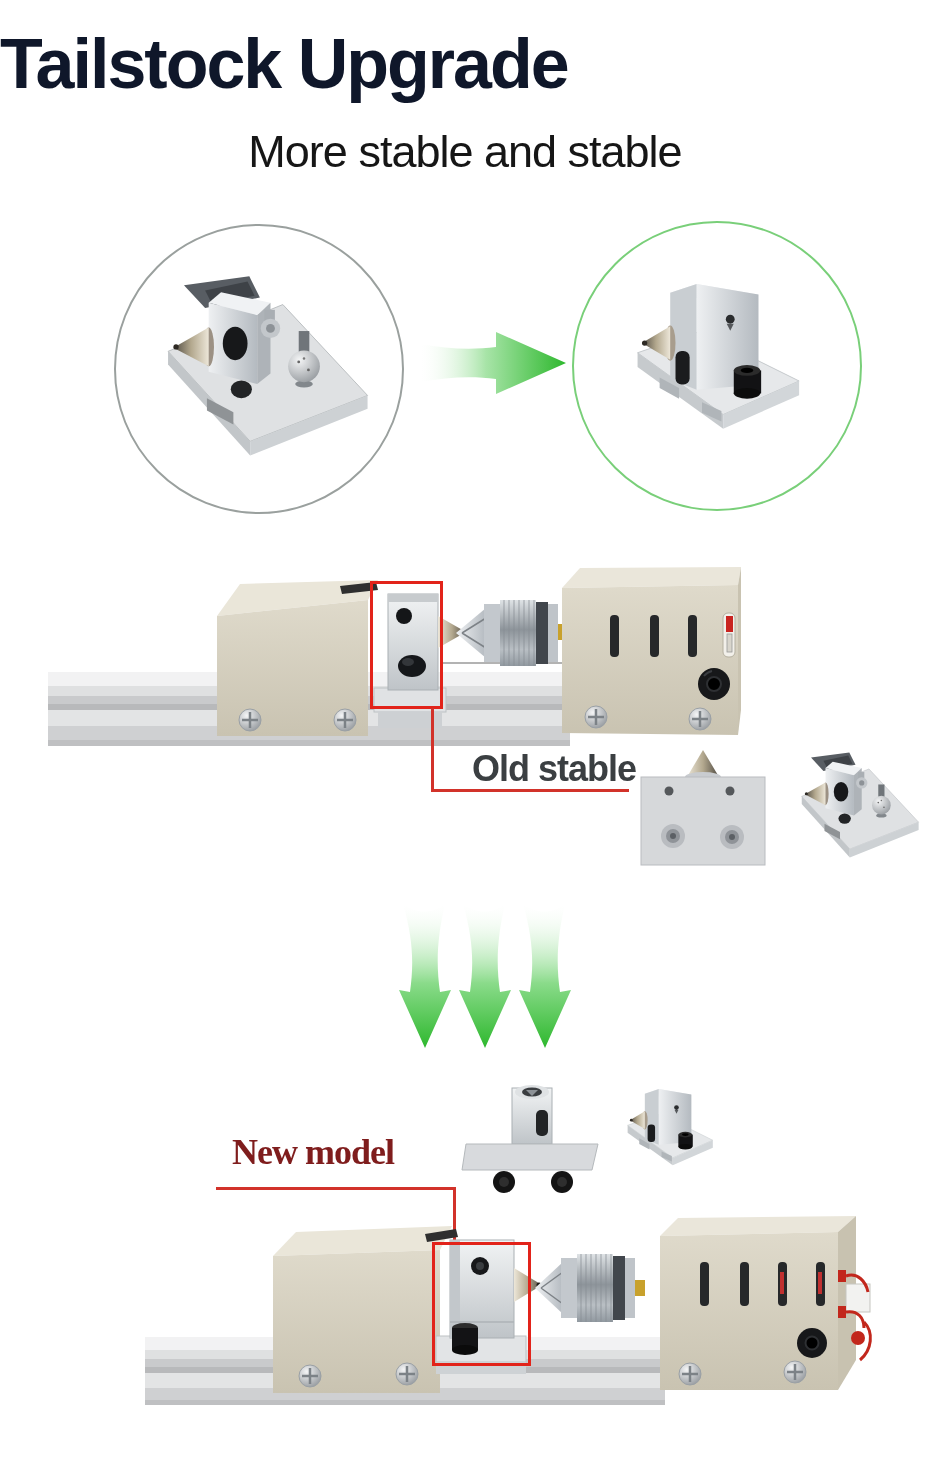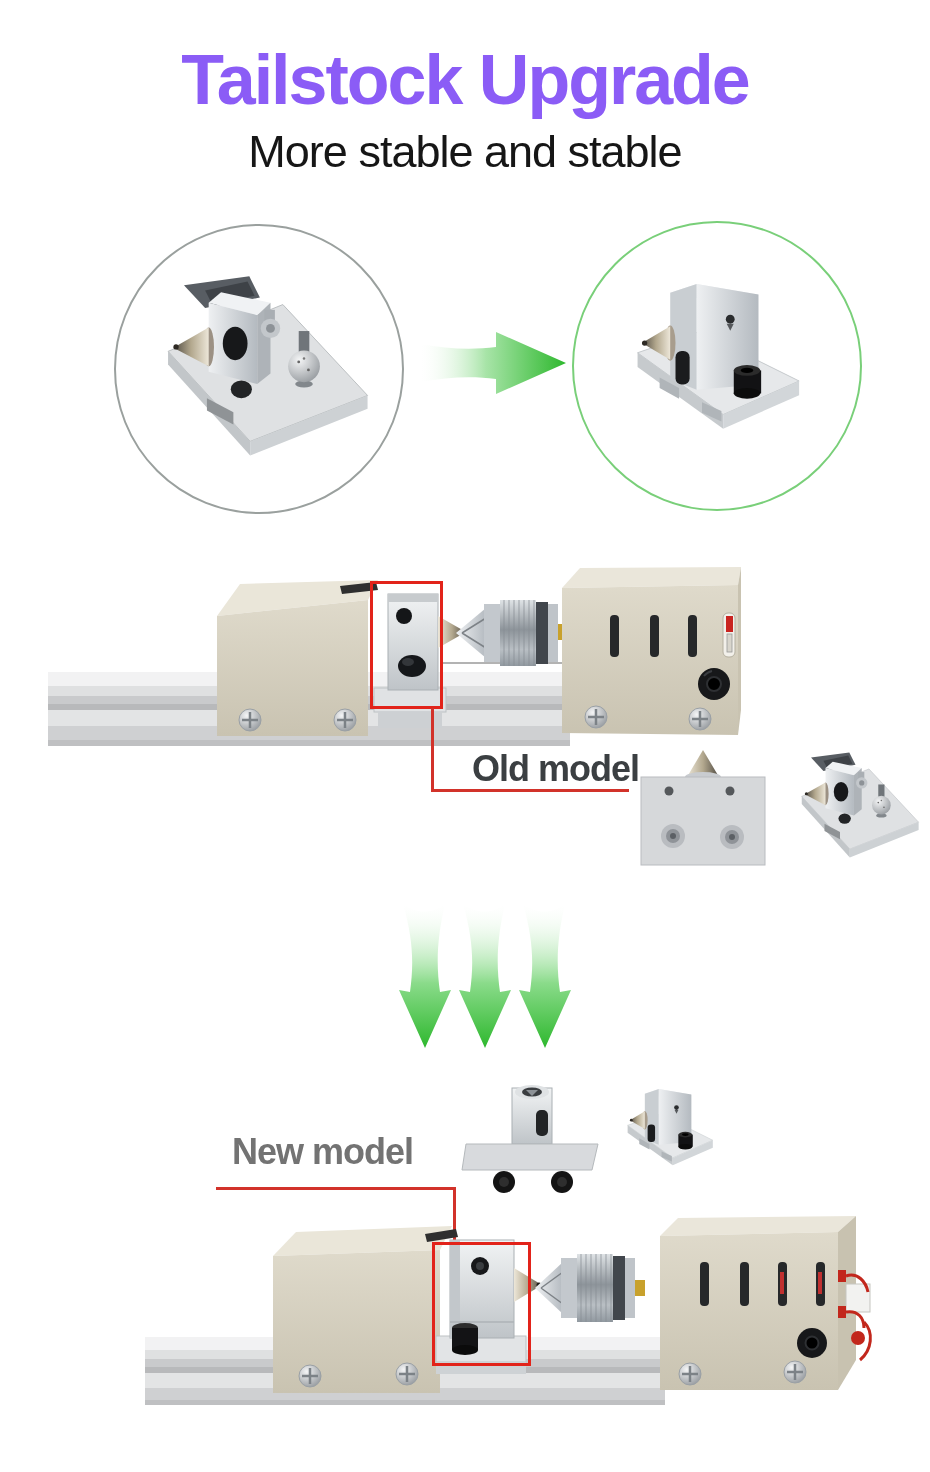--- a/index.html
+++ b/index.html
@@ -1,30 +1,30 @@
 <!DOCTYPE html>
 <html><head>
 <meta charset="utf-8">
 <style>
   html,body{margin:0;padding:0;background:#ffffff;}
   .page{position:relative;width:930px;height:1472px;background:#fff;overflow:hidden;
         font-family:"Liberation Sans", sans-serif;}
   .abs{position:absolute;}
-  .title{top:40px;left:0;width:100%;text-align:center;font-size:70px;font-weight:700;
-         color:#8b5cf6;letter-spacing:-2px;}
+  .title{top:24px;left:0;width:100%;text-align:left;font-size:70px;font-weight:700;
+         color:#0f172a;letter-spacing:-2px;}
   .subtitle{top:126px;left:0;width:100%;text-align:center;font-size:45px;font-weight:400;
          color:#161616;letter-spacing:-1px;}
   .circle{border-radius:50%;box-sizing:border-box;display:flex;align-items:center;justify-content:center;}
   .circle-old{left:114px;top:224px;width:290px;height:290px;border:2px solid #9aa09e;}
   .circle-new{left:572px;top:221px;width:290px;height:290px;border:2.5px solid #79cf79;}
   .redbox{box-sizing:border-box;border:3px solid #e2231a;background:transparent;}
   .redline{background:#d2322a;}
   .lbl{font-weight:700;font-size:36px;letter-spacing:-1px;line-height:1;white-space:nowrap;}
   .lbl-old{color:#3b3f42;}
-  .lbl-new{color:#737373;}
+  .lbl-new{color:#7f1d1d;font-family:Liberation Serif, serif;}
 </style>
 </head>
 <body>
 
 <div class="page">
 
   <svg width="0" height="0" style="position:absolute" aria-hidden="true">
     <defs>
       <linearGradient id="gMetalV" x1="0" y1="0" x2="0" y2="1">
         <stop offset="0" stop-color="#f1f3f4"></stop>
@@ -203,21 +203,21 @@
         <path d="M704,116 a14,14 0 0 1 8,-5" stroke="#3a3d41" stroke-width="2" fill="none"></path>
       </g>
       <use href="#symScrew" x="584" y="145" width="24" height="24"></use>
       <use href="#symScrew" x="688" y="147" width="24" height="24"></use>
     </g>
   </svg>
 
   <div class="abs redbox" style="left:370px;top:581px;width:73px;height:128px"></div>
   <div class="abs redline" style="left:431px;top:708px;width:3px;height:84px"></div>
   <div class="abs redline" style="left:431px;top:789px;width:198px;height:3px"></div>
-  <div class="abs lbl lbl-old" style="left:472px;top:751px">Old model</div>
+  <div class="abs lbl lbl-old" style="left:472px;top:751px">Old stable</div>
 
   <svg class="abs" style="left:633px;top:744px" width="140" height="135" viewBox="0 0 140 135">
     <polygon points="54,33 70,6 86,33" fill="url(#gConeR)"></polygon>
     <ellipse cx="70" cy="33" rx="18" ry="5" fill="#c9ccd0"></ellipse>
     <rect x="8" y="33" width="124" height="88" fill="#d6d8da" stroke="#b9bcc0" stroke-width="1"></rect>
     <circle cx="36" cy="47" r="4.5" fill="#55585b"></circle>
     <circle cx="97" cy="47" r="4.5" fill="#55585b"></circle>
     <circle cx="40" cy="92" r="12" fill="#b9bcc0"></circle>
       <circle cx="40" cy="92" r="7" fill="#8f9398"></circle>
     <circle cx="40" cy="92" r="3" fill="#5c6065"></circle>

